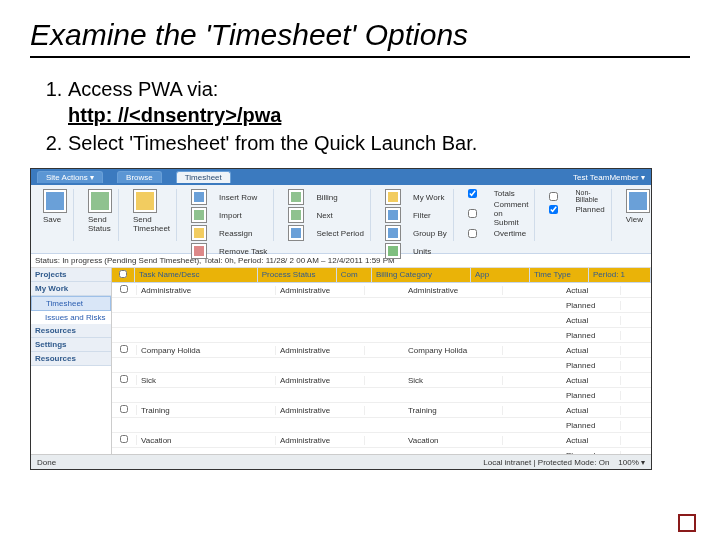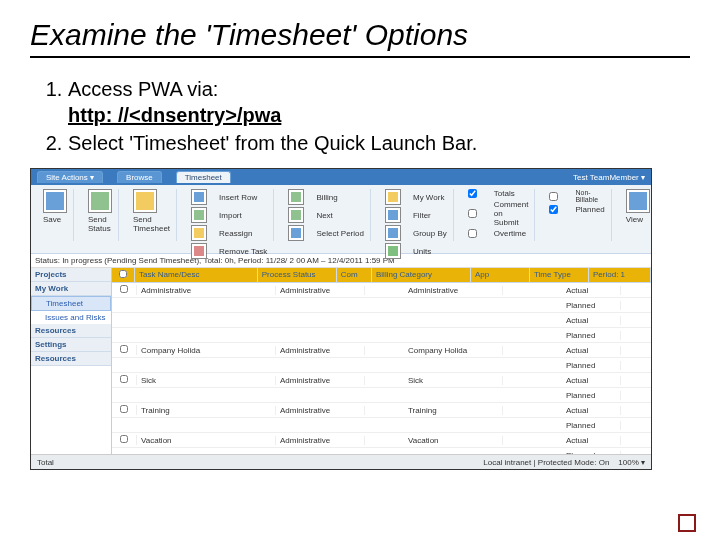--- a/index.html
+++ b/index.html
@@ -348,20 +348,20 @@
               <div class="tcell c-cat"></div>
               <div class="tcell c-app"></div>
               <div class="tcell c-right">Planned</div>
               <div class="tcell" style="flex:1"></div>
             </div>
           </div>
       </div>
     </div>
 
     <div class="statusbar">
-      <span>Total</span>
+      <span>Done</span>
       <span><span>Local intranet | Protected Mode: On</span>
       &nbsp;&nbsp;&nbsp;<span>100%</span> ▾</span>
     </div>
   </div>
 
   <div class="sq"></div>
 </div>
 
 </body></html>

